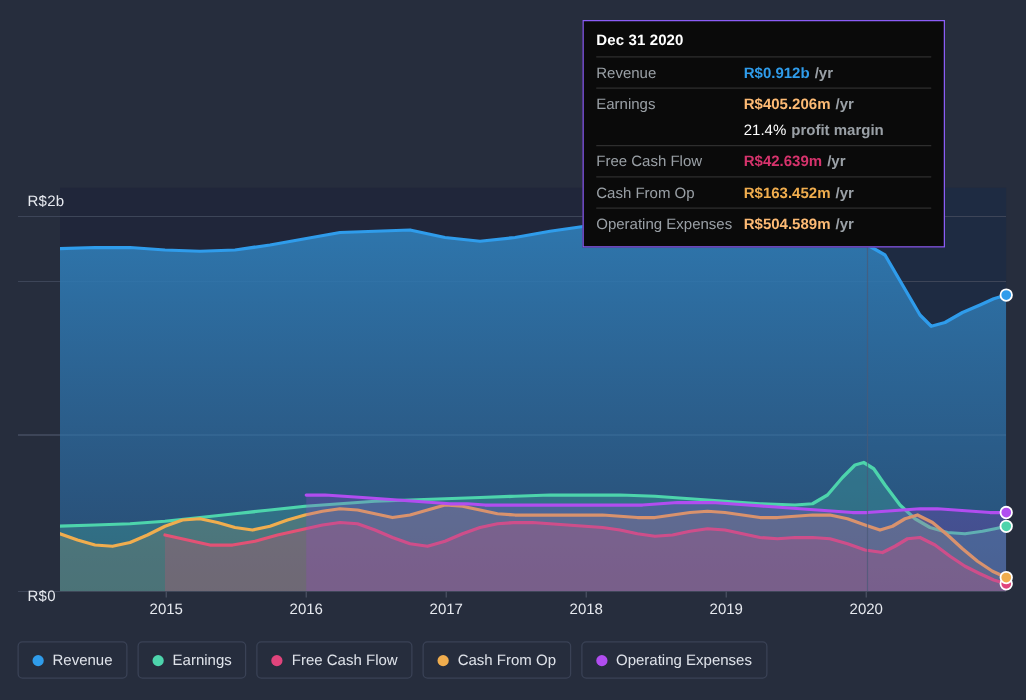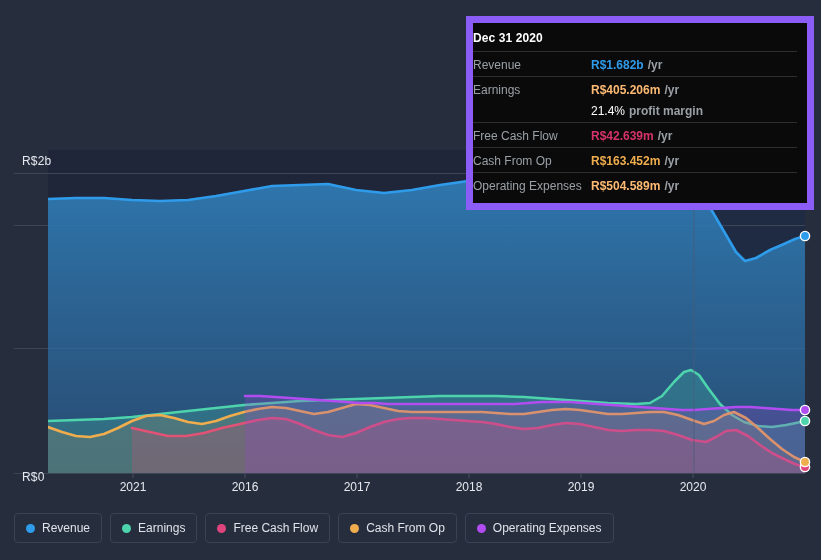--- a/index.html
+++ b/index.html
@@ -42,24 +42,24 @@
     color: #e6e9ef;
     font-size: 12px;
     transform: translateX(-50%);
     white-space: nowrap;
   }
 
   
   #tooltip {
     position: absolute;
     left: 466px; top: 16px;
-    width: 348px;
+    width: 290px;
     background: #0a0a0a;
-    border: 7px solid #8b5cf6;
-    padding: 8px 10px 6px 0;
+    border: 1px solid #8b5cf6;
+    padding: 8px 10px 6px 10px;
   }
   #tooltip-title {
     color: #ffffff;
     font-size: 12px;
     font-weight: bold;
     padding-bottom: 6px;
     letter-spacing: .1px;
   }
   .tt-row {
     display: flex;
@@ -174,34 +174,34 @@
         <circle cx="805" cy="467" r="4.6" fill="#e0447c" stroke="#ffffff" stroke-width="1.4"></circle>
         <circle cx="805" cy="462" r="4.6" fill="#f0ad4e" stroke="#ffffff" stroke-width="1.4"></circle>
         <circle cx="805" cy="410" r="4.6" fill="#b14df0" stroke="#ffffff" stroke-width="1.4"></circle>
       </g>
   </svg>
 
   <div class="axis-label" id="y-label-top">R$2b</div>
   <div class="axis-label" id="y-label-bottom">R$0</div>
 
   <div id="x-axis-labels">
-      <div class="x-tick-label" style="left: 133px;">2021</div>
+      <div class="x-tick-label" style="left: 133px;">2015</div>
       <div class="x-tick-label" style="left: 245px;">2016</div>
       <div class="x-tick-label" style="left: 357px;">2017</div>
       <div class="x-tick-label" style="left: 469px;">2018</div>
       <div class="x-tick-label" style="left: 581px;">2019</div>
       <div class="x-tick-label" style="left: 693px;">2020</div>
     </div>
 
   <div id="tooltip">
     <div id="tooltip-title">Dec 31 2020</div>
     <div id="tooltip-rows">
         <div class="tt-row">
           <div class="tt-label">Revenue</div>
-          <div><span class="tt-value" style="color: rgb(47, 156, 235);">R$1.682b</span><span class="tt-unit">/yr</span></div>
+          <div><span class="tt-value" style="color: rgb(47, 156, 235);">R$0.912b</span><span class="tt-unit">/yr</span></div>
         </div>
         <div class="tt-row">
           <div class="tt-label">Earnings</div>
           <div><span class="tt-value" style="color: #fdba74;">R$405.206m</span><span class="tt-unit">/yr</span></div>
         </div>
         <div class="tt-row noline">
           <div class="tt-label"></div>
           <div><span class="tt-margin-value">21.4%</span><span class="tt-unit">profit margin</span></div>
         </div>
         <div class="tt-row">

